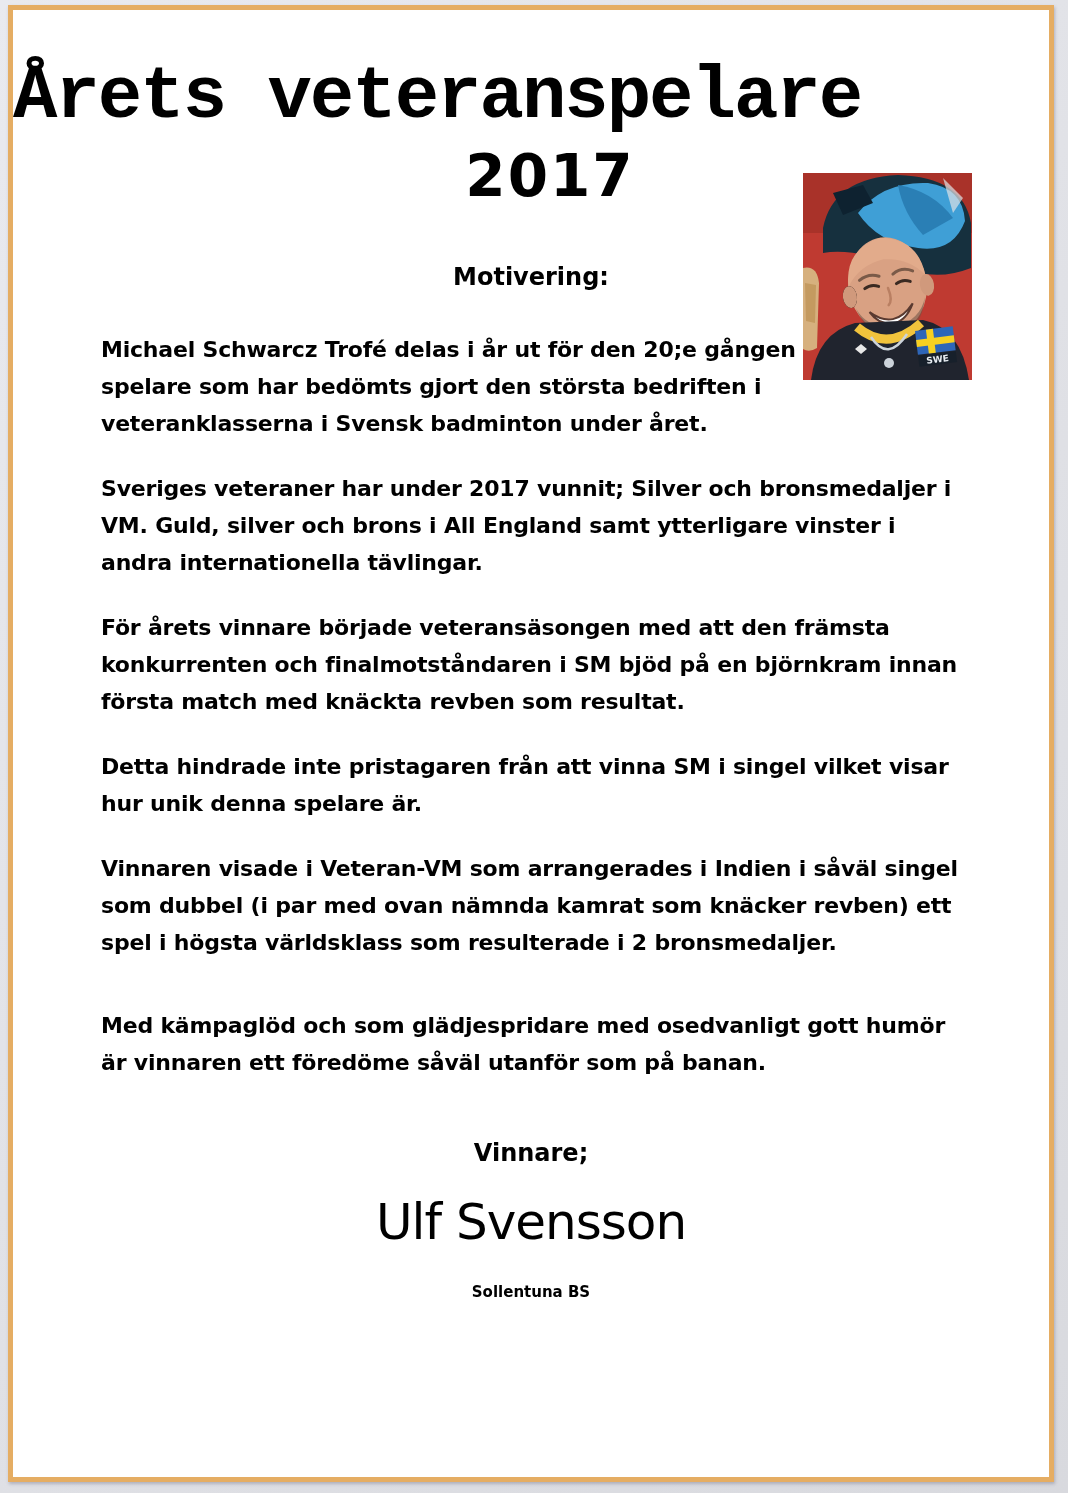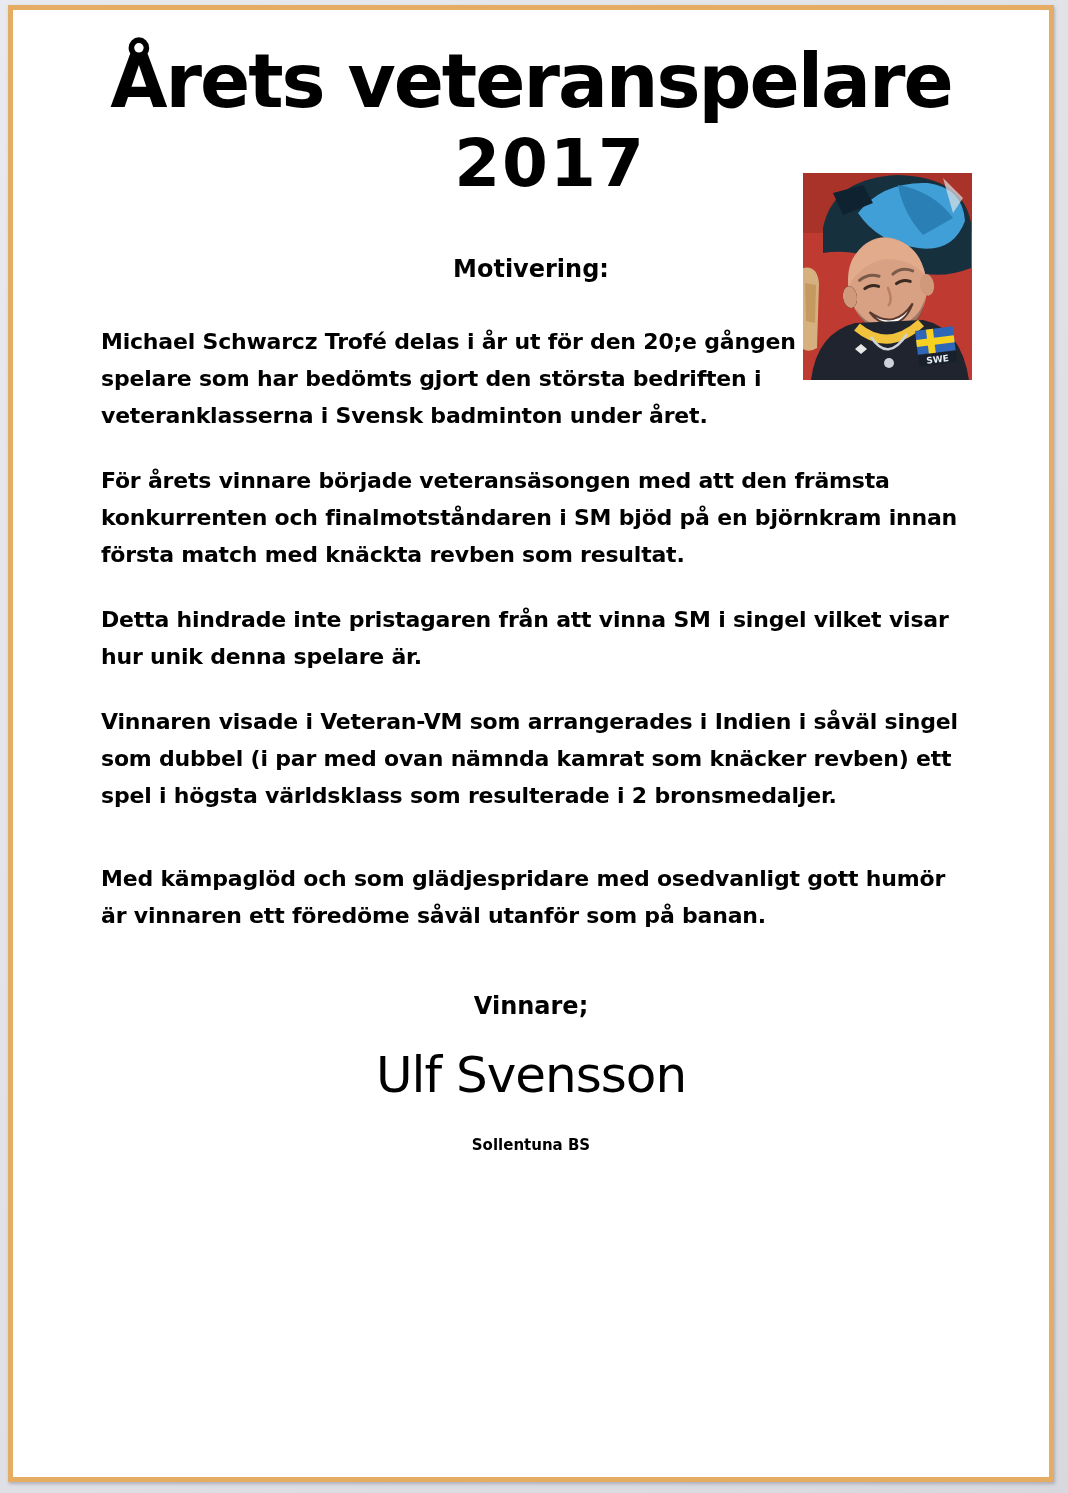--- a/index.html
+++ b/index.html
@@ -17,31 +17,31 @@
   .page {
     position: relative;
     width: 100%;
     height: 100%;
     background: #ffffff;
     border: 5px solid #e5ad63;
     box-shadow: 1px 2px 3px rgba(120,120,140,0.45);
     overflow: hidden;
   }
   .doc-title {
-    margin-top: 24px;
-    text-align: center;
+    margin-top: 40px;
     font-size: 74px;
     font-weight: bold;
     line-height: 1.28;
     color: #000;
     letter-spacing: -2px;
+    font-family: Liberation Mono, monospace;
   }
   .doc-title-year {
     text-align: center;
-    font-size: 66px;
+    font-size: 58px;
     font-weight: bold;
     line-height: 1.0;
     color: #000;
     letter-spacing: 2px;
     margin-top: 2px;
     padding-left: 38px;
   }
   .motivering {
     margin-top: 58px;
     text-align: center;
@@ -156,20 +156,21 @@
           <rect x="0" y="25" width="38" height="11" fill="#17202b"></rect>
           <text x="19" y="34" font-size="9" font-weight="bold" fill="#e8edf2" text-anchor="middle" font-family="DejaVu Sans, sans-serif">SWE</text>
         </g>
       </svg>
     </div>
 
     <div class="motivering">Motivering:</div>
 
     <div class="body-text">
       <p class="para">Michael Schwarcz Trofé delas i år ut för den 20;e gången till den spelare som har bedömts gjort den största bedriften i veteranklasserna i Svensk badminton under året.</p>
+      <p class="para">Sveriges veteraner har under 2017 vunnit; Silver och bronsmedaljer i VM. Guld, silver och brons i All England samt ytterligare vinster i andra internationella tävlingar.</p>
       <p class="para">För årets vinnare började veteransäsongen med att den främsta konkurrenten och finalmotståndaren i SM bjöd på en björnkram innan första match med knäckta revben som resultat.</p>
       <p class="para">Detta hindrade inte pristagaren från att vinna SM i singel vilket visar hur unik denna spelare är.</p>
       <p class="para">Vinnaren visade i Veteran-VM som arrangerades i Indien i såväl singel som dubbel (i par med ovan nämnda kamrat som knäcker revben) ett spel i högsta världsklass som resulterade i 2 bronsmedaljer.</p>
       <p class="para extra-gap">Med kämpaglöd och som glädjespridare med osedvanligt gott humör är vinnaren ett föredöme såväl utanför som på banan.</p>
     </div>
 
     <div class="vinnare">Vinnare;</div>
     <div class="winner-name">Ulf Svensson</div>
     <div class="winner-club">Sollentuna BS</div>
 

